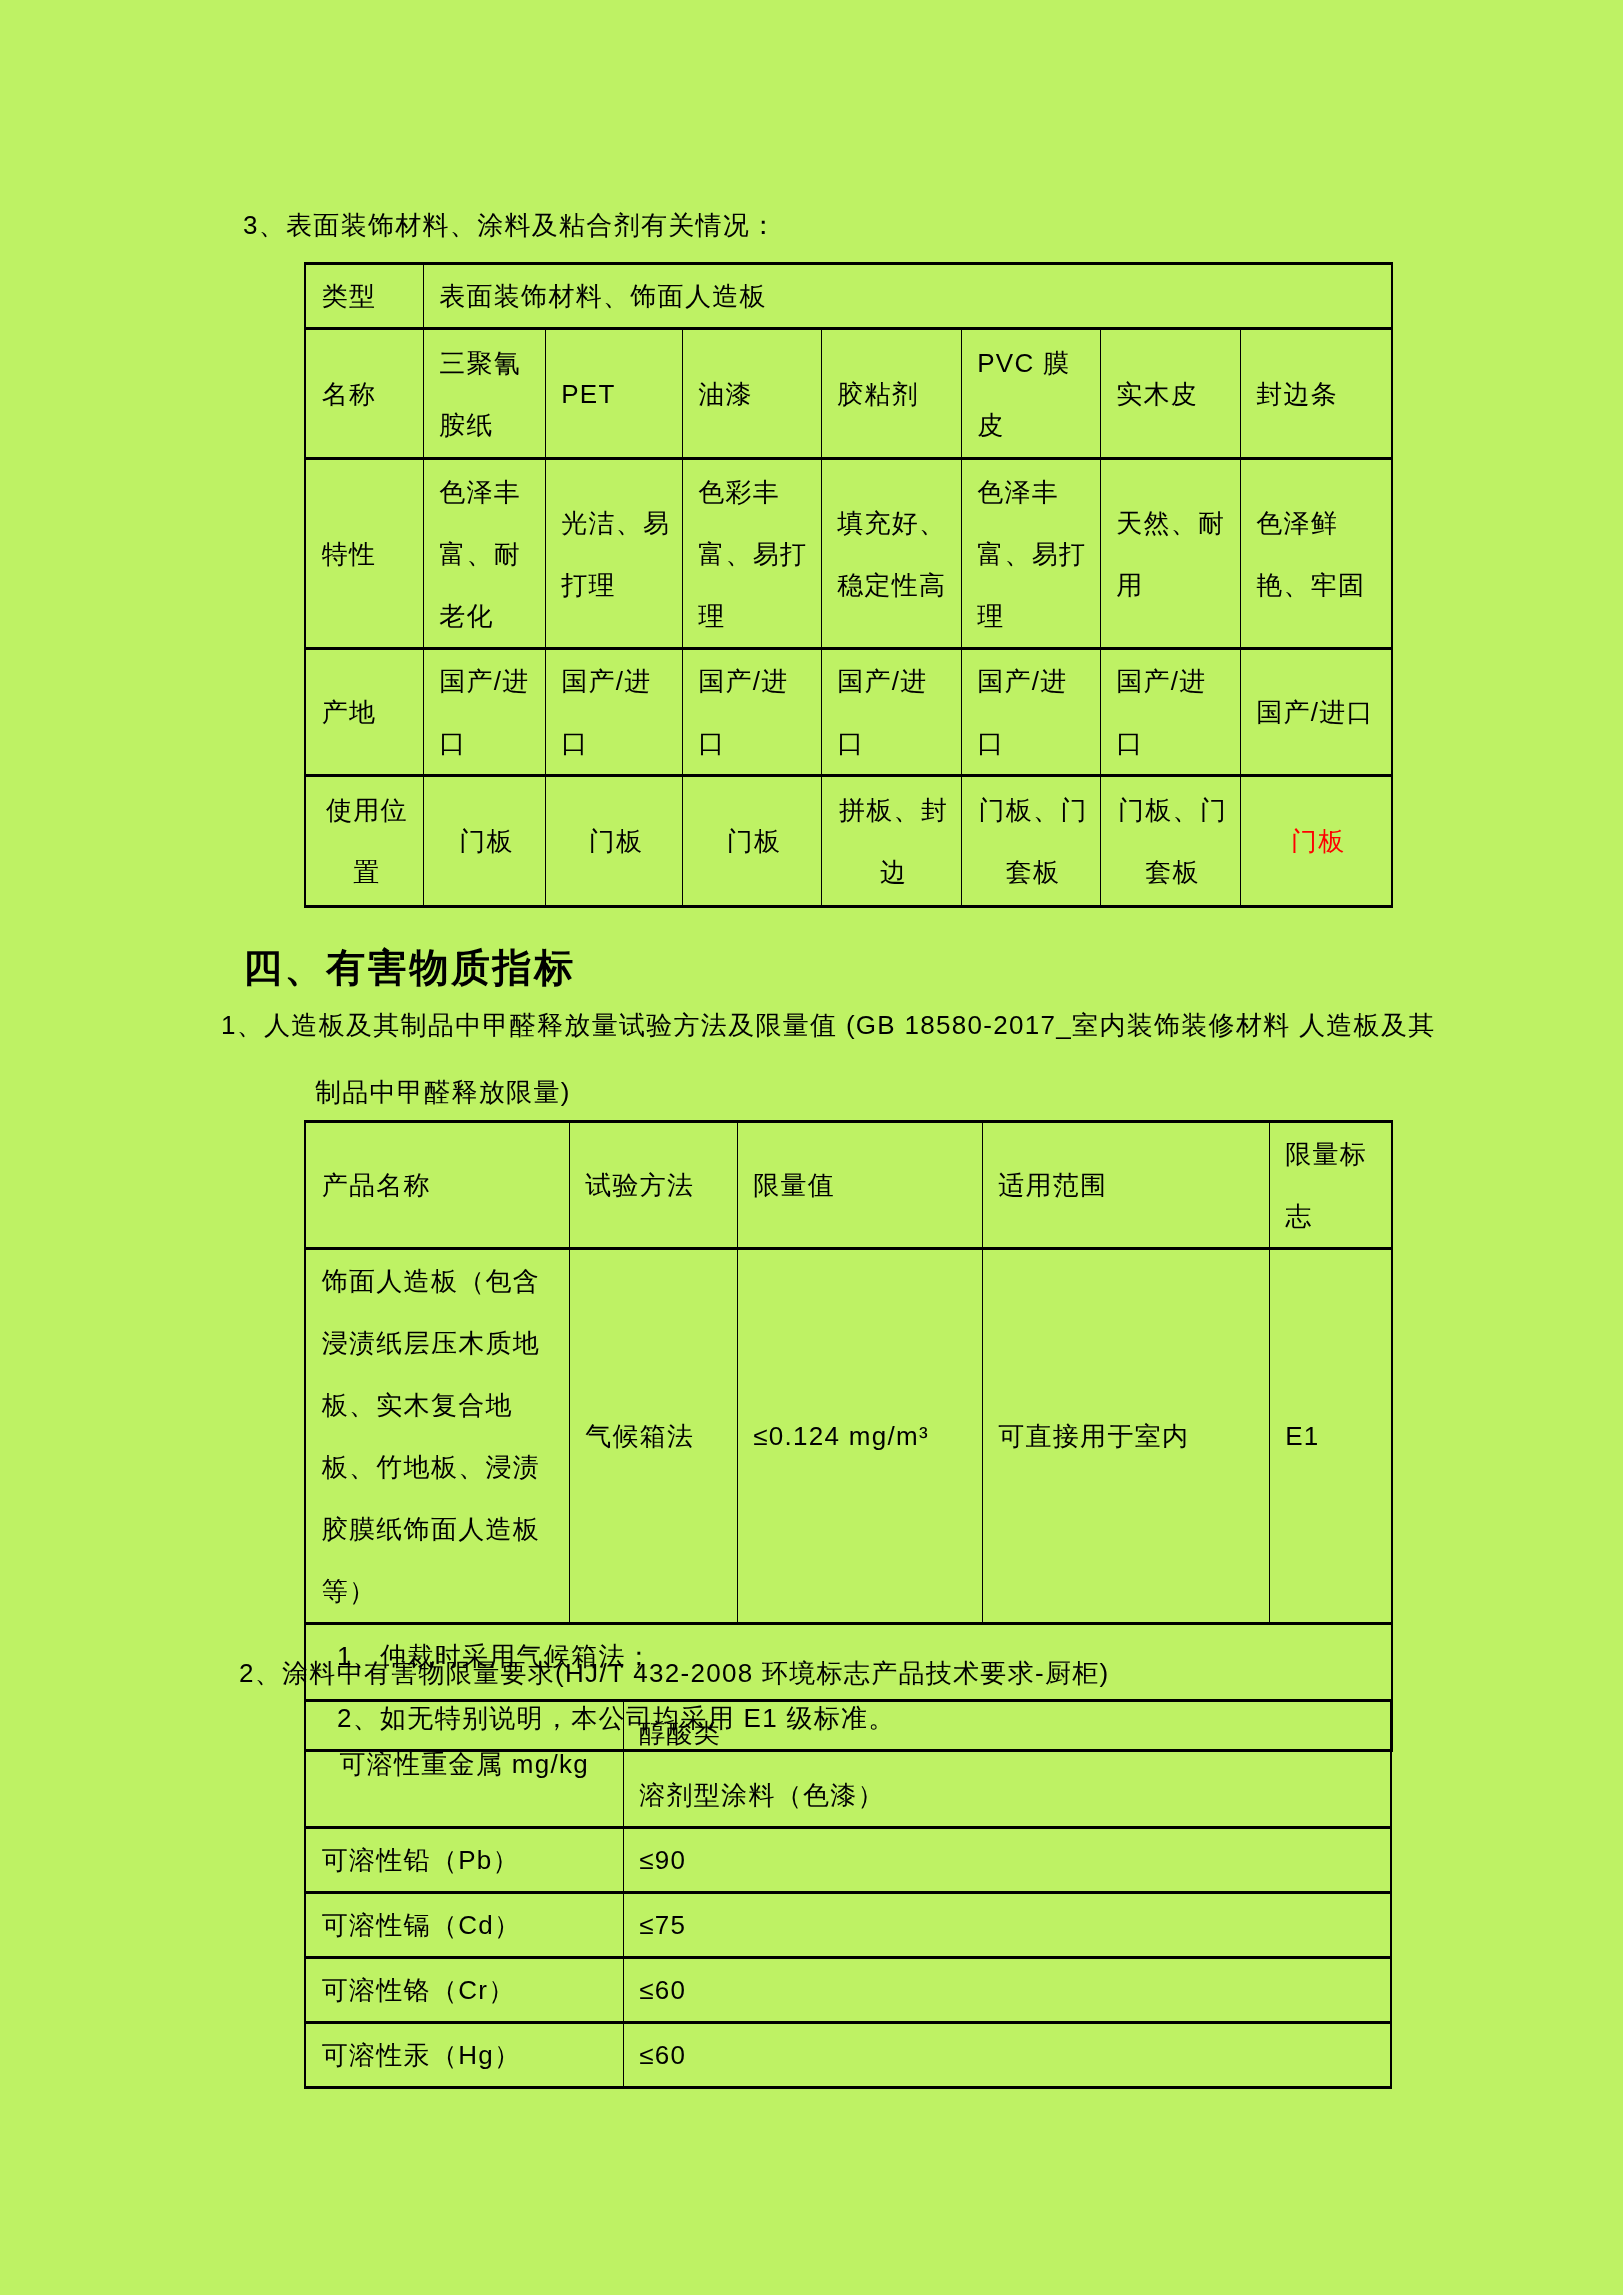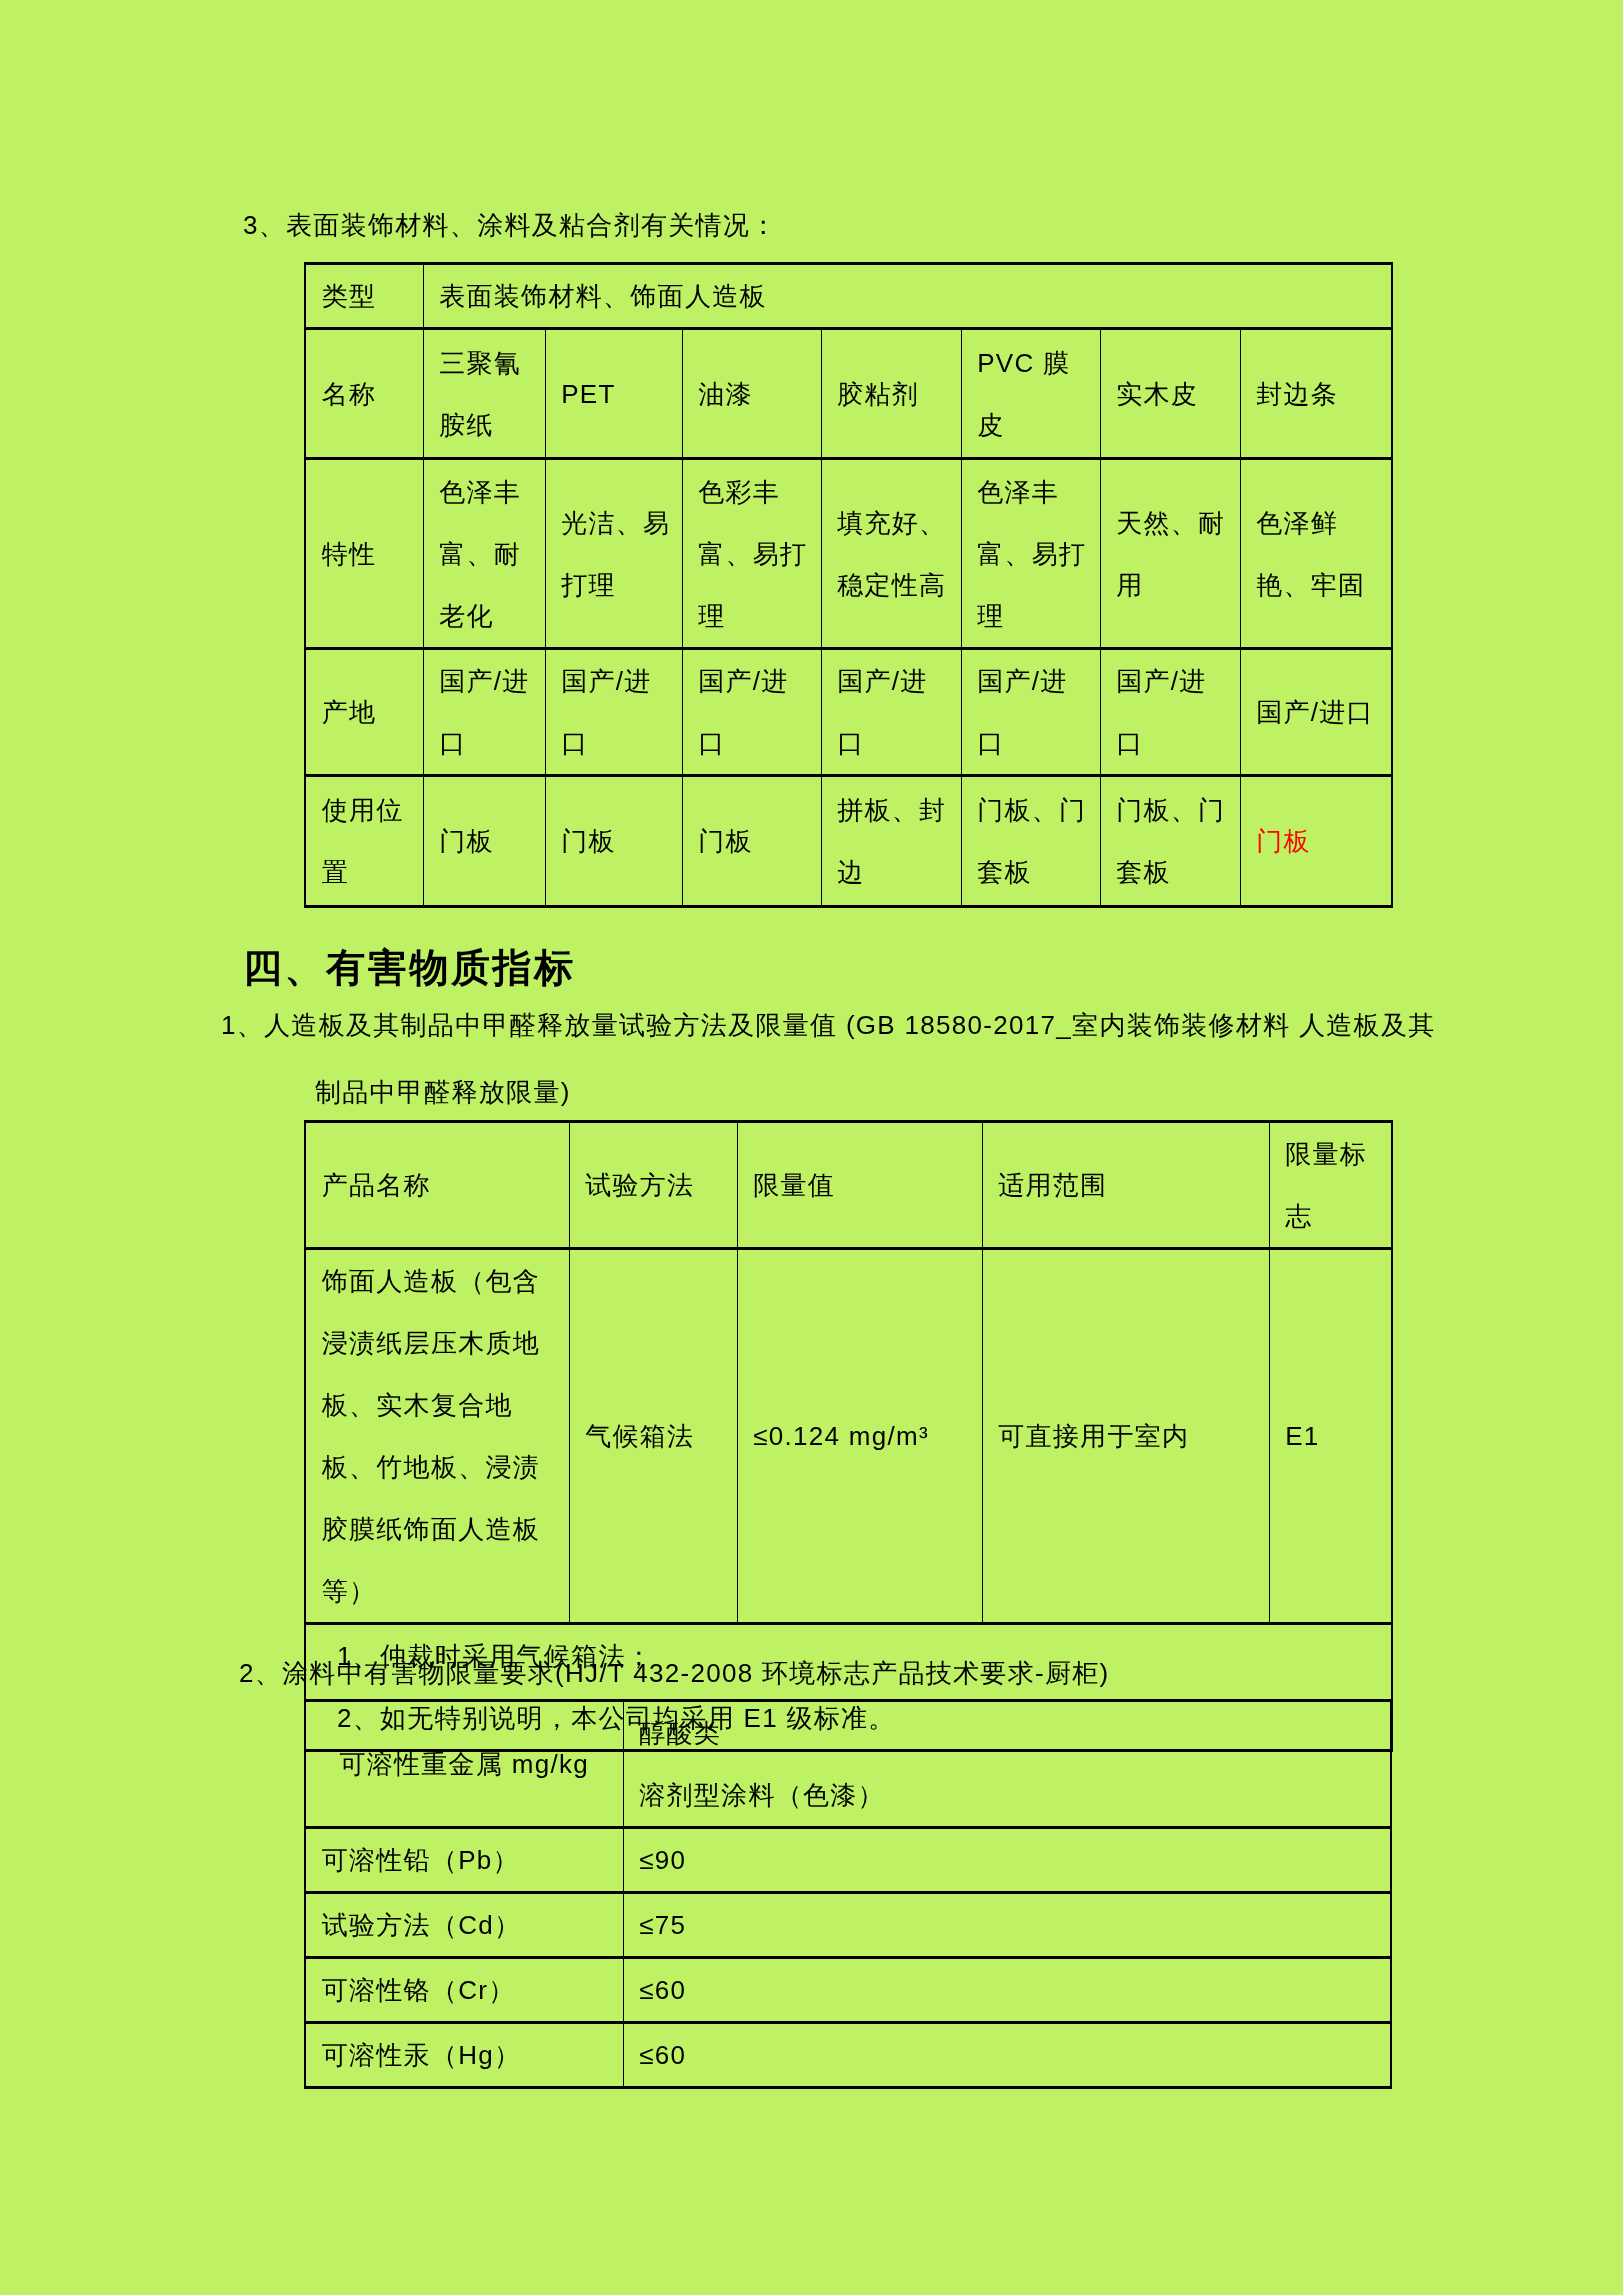--- a/index.html
+++ b/index.html
@@ -16,21 +16,21 @@
     vertical-align:middle;padding:0 10.5px 0 15.7px;
     line-height:62px;letter-spacing:1.3px;
     overflow:hidden;
   }
   
   .t1{left:304px;top:262px;}
   .t1 tr:nth-child(1){height:63px;padding-left:42px;}
   .t1 tr:nth-child(2){height:130px;}
   .t1 tr:nth-child(3){height:190px;}
   .t1 tr:nth-child(4){height:126px;}
-  .t1 tr:nth-child(5){height:131px;}
+  .t1 tr:nth-child(5){height:131px;text-align:center;}
   
   .t2{left:304px;top:1120px;}
   .t2 tr:nth-child(1){height:65px;}
   .t2 tr:nth-child(2){height:325px;margin-left:28px;}
   .t2 tr:nth-child(3){height:124px;}
   .t2 .notes-cell{padding-left:31px;}
   
   .t3{left:304px;top:1699px;}
   .t3 tr:nth-child(1){height:124px;}
   .t3 tr:nth-child(n+2){height:63px;}
@@ -159,21 +159,21 @@
         <td>
           <div>醇酸类</div>
           <div>溶剂型涂料（色漆）</div>
         </td>
       </tr>
       <tr>
         <td>可溶性铅（Pb）</td>
         <td>≤90</td>
       </tr>
       <tr>
-        <td>试验方法（Cd）</td>
+        <td>可溶性镉（Cd）</td>
         <td>≤75</td>
       </tr>
       <tr>
         <td>可溶性铬（Cr）</td>
         <td>≤60</td>
       </tr>
       <tr>
         <td>可溶性汞（Hg）</td>
         <td>≤60</td>
       </tr>

